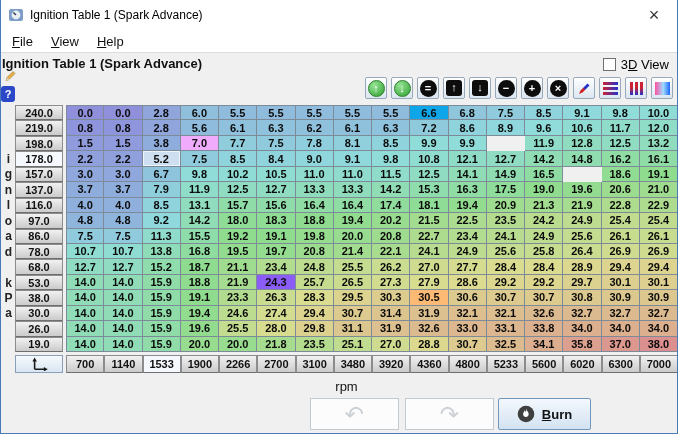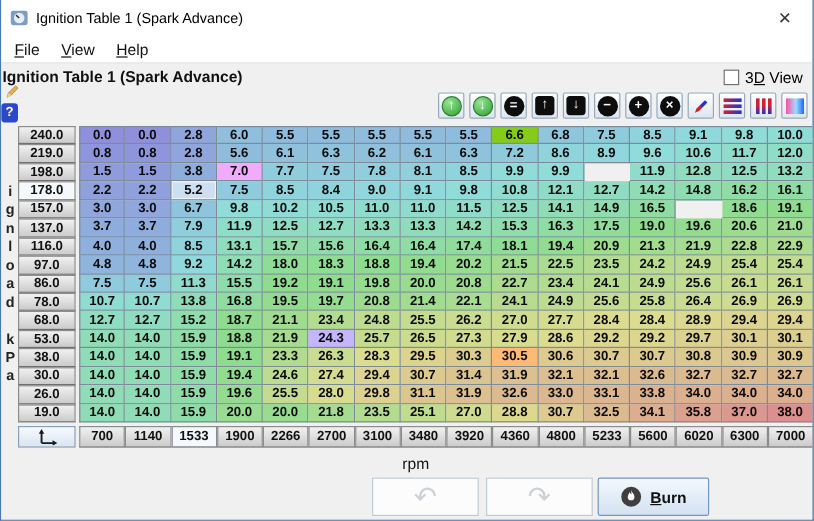--- a/index.html
+++ b/index.html
@@ -165,21 +165,21 @@
         <div class="bin-btn" style="grid-area: 1 / 1;">240.0</div>
         <div class="cell first-col first-row" style="grid-area: 1 / 3; background: rgb(143, 143, 220);">0.0</div>
         <div class="cell first-row" style="grid-area: 1 / 4; background: rgb(143, 143, 220);">0.0</div>
         <div class="cell first-row" style="grid-area: 1 / 5; background: rgb(143, 165, 220);">2.8</div>
         <div class="cell first-row" style="grid-area: 1 / 6; background: rgb(143, 191, 220);">6.0</div>
         <div class="cell first-row" style="grid-area: 1 / 7; background: rgb(143, 187, 220);">5.5</div>
         <div class="cell first-row" style="grid-area: 1 / 8; background: rgb(143, 187, 220);">5.5</div>
         <div class="cell first-row" style="grid-area: 1 / 9; background: rgb(143, 187, 220);">5.5</div>
         <div class="cell first-row" style="grid-area: 1 / 10; background: rgb(143, 187, 220);">5.5</div>
         <div class="cell first-row" style="grid-area: 1 / 11; background: rgb(143, 187, 220);">5.5</div>
-        <div class="cell first-row" style="grid-area: 1 / 12; background: #84cc16;">6.6</div>
+        <div class="cell first-row" style="grid-area: 1 / 12; background: #0ea5e9;">6.6</div>
         <div class="cell first-row" style="grid-area: 1 / 13; background: rgb(143, 198, 220);">6.8</div>
         <div class="cell first-row" style="grid-area: 1 / 14; background: rgb(143, 203, 220);">7.5</div>
         <div class="cell first-row" style="grid-area: 1 / 15; background: rgb(143, 211, 220);">8.5</div>
         <div class="cell first-row" style="grid-area: 1 / 16; background: rgb(143, 216, 220);">9.1</div>
         <div class="cell first-row" style="grid-area: 1 / 17; background: rgb(143, 220, 217);">9.8</div>
         <div class="cell first-row" style="grid-area: 1 / 18; background: rgb(143, 220, 215);">10.0</div>
         <div class="bin-btn" style="grid-area: 2 / 1;">219.0</div>
         <div class="cell first-col" style="grid-area: 2 / 3; background: rgb(143, 149, 220);">0.8</div>
         <div class="cell" style="grid-area: 2 / 4; background: rgb(143, 149, 220);">0.8</div>
         <div class="cell" style="grid-area: 2 / 5; background: rgb(143, 165, 220);">2.8</div>
@@ -348,21 +348,21 @@
         <div class="cell" style="grid-area: 11 / 15; background: rgb(219, 220, 143);">28.4</div>
         <div class="cell" style="grid-area: 11 / 16; background: rgb(220, 216, 143);">28.9</div>
         <div class="cell" style="grid-area: 11 / 17; background: rgb(220, 212, 143);">29.4</div>
         <div class="cell" style="grid-area: 11 / 18; background: rgb(220, 212, 143);">29.4</div>
         <div class="bin-btn" style="grid-area: 12 / 1;">53.0</div>
         <div class="cell first-col" style="grid-area: 12 / 3; background: rgb(143, 220, 183);">14.0</div>
         <div class="cell" style="grid-area: 12 / 4; background: rgb(143, 220, 183);">14.0</div>
         <div class="cell" style="grid-area: 12 / 5; background: rgb(143, 220, 168);">15.9</div>
         <div class="cell" style="grid-area: 12 / 6; background: rgb(143, 220, 144);">18.8</div>
         <div class="cell" style="grid-area: 12 / 7; background: rgb(166, 220, 143);">21.9</div>
-        <div class="cell" style="grid-area: 12 / 8; background: #c4b5fd;">24.3</div>
+        <div class="cell" style="grid-area: 12 / 8; background: #8b5cf6;">24.3</div>
         <div class="cell" style="grid-area: 12 / 9; background: rgb(197, 220, 143);">25.7</div>
         <div class="cell" style="grid-area: 12 / 10; background: rgb(203, 220, 143);">26.5</div>
         <div class="cell" style="grid-area: 12 / 11; background: rgb(210, 220, 143);">27.3</div>
         <div class="cell" style="grid-area: 12 / 12; background: rgb(215, 220, 143);">27.9</div>
         <div class="cell" style="grid-area: 12 / 13; background: rgb(220, 219, 143);">28.6</div>
         <div class="cell" style="grid-area: 12 / 14; background: rgb(220, 214, 143);">29.2</div>
         <div class="cell" style="grid-area: 12 / 15; background: rgb(220, 214, 143);">29.2</div>
         <div class="cell" style="grid-area: 12 / 16; background: rgb(220, 210, 143);">29.7</div>
         <div class="cell" style="grid-area: 12 / 17; background: rgb(220, 207, 143);">30.1</div>
         <div class="cell" style="grid-area: 12 / 18; background: rgb(220, 207, 143);">30.1</div>

